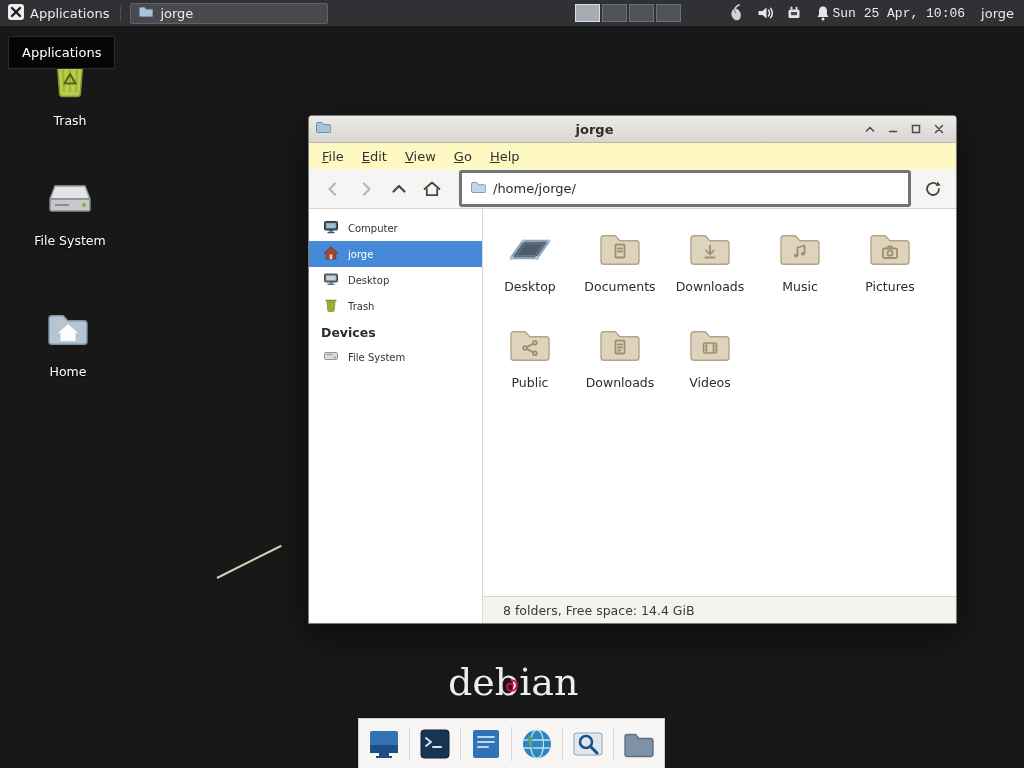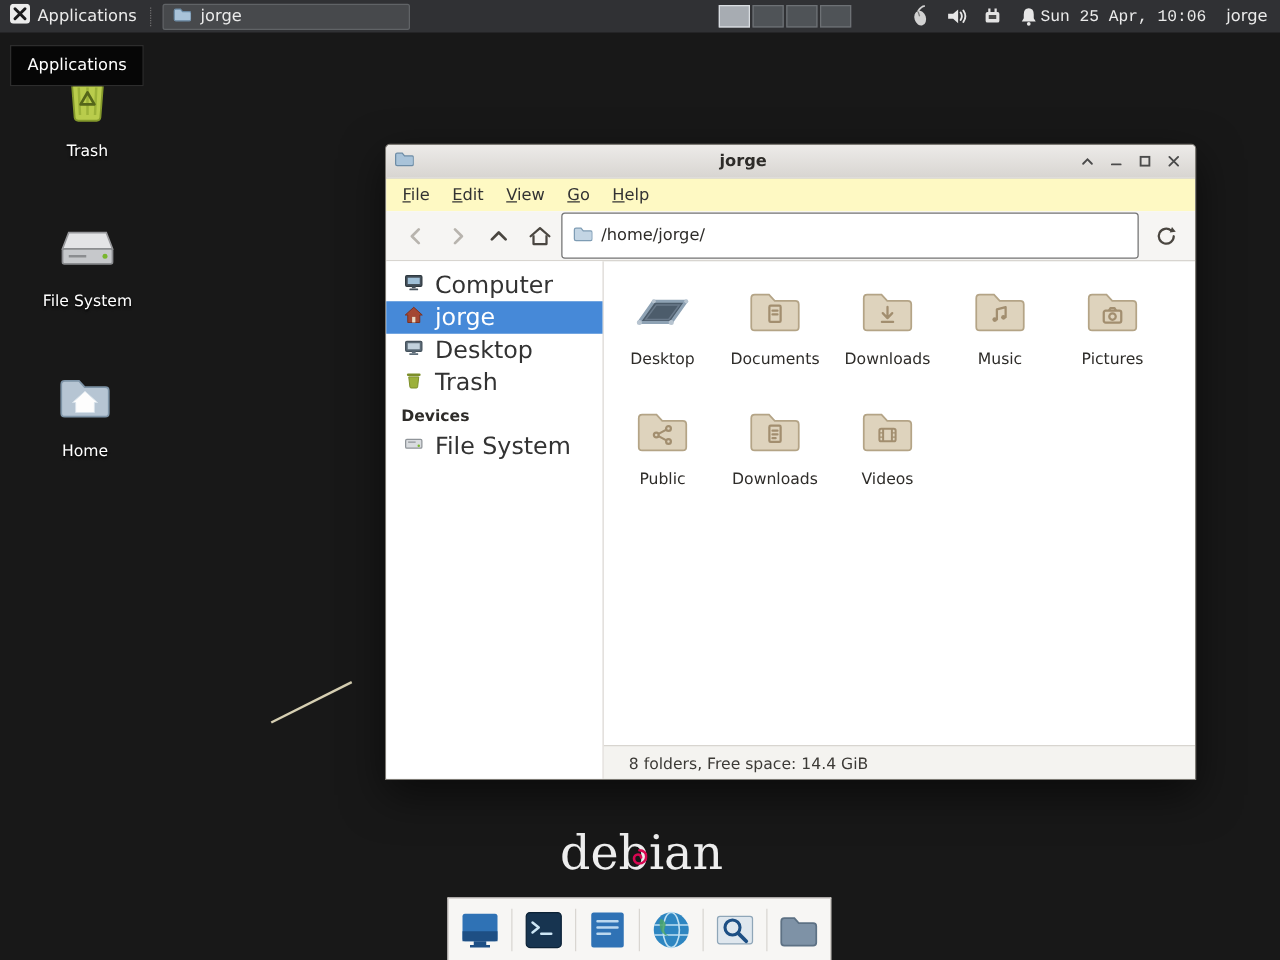--- a/index.html
+++ b/index.html
@@ -30,45 +30,45 @@
 
   
   #tooltip { position:absolute; left:8px; top:36px; background:#060606;
     border:1px solid #2d2d2d; color:#fff; font-size:13px; padding:8px 13px; z-index:50; }
 
   
   .dicon { position:absolute; width:96px; display:flex; flex-direction:column; align-items:center; z-index:5; }
   .dicon .lbl { margin-top:7px; font-size:12.5px; color:#ffffff; text-shadow:0 1px 2px rgba(0,0,0,.95); }
   #dicon-trash { left:22px; top:54px; }
   #dicon-fs { left:22px; top:174px; }
-  #dicon-home { left:20px; top:294px; }
+  #dicon-home { left:20px; top:305px; }
 
   
   #win { position:absolute; left:308px; top:115px; width:649px; height:509px;
     background:#ffffff; border:1px solid #7d7a74; border-radius:4px 4px 0 0;
     box-shadow:0 12px 34px rgba(0,0,0,.55); display:flex; flex-direction:column; z-index:10; }
   .titlebar { flex:0 0 27px; background:linear-gradient(#edebe9,#d8d5d1);
     border-bottom:1px solid #b9b5af; border-radius:3px 3px 0 0;
     display:flex; align-items:center; padding:0 6px; }
   .titlebar .title { flex:1; text-align:center; font-weight:bold; font-size:13px; color:#2e2c29; }
   .tb-btns { display:flex; }
   .tb-btn { width:23px; height:21px; display:flex; align-items:center; justify-content:center; border-radius:3px; }
   .menubar { flex:0 0 26px; background:#fef9c3; display:flex; align-items:center; padding-left:4px; }
   .menu-item { padding:3px 9px; font-size:13px; color:#333; }
   .menu-item::first-letter { text-decoration:underline; }
   .toolbar { flex:0 0 40px; background:#f6f5f3; border-bottom:1px solid #d8d5d0;
     display:flex; align-items:center; padding:0 8px; gap:2px; }
   .tool-btn { width:31px; height:26px; display:flex; align-items:center; justify-content:center; border-radius:3px; }
-  .pathbar { flex:1; height:37px; background:#fff; border:1px solid #737373; border-radius:3px;
-    display:flex; align-items:center; gap:7px; padding:0 8px; margin:0 4px 0 0; }
+  .pathbar { flex:1; height:37px; background:#fff; border:3px solid #737373; border-radius:3px;
+    display:flex; align-items:center; gap:7px; padding:0 8px; margin:0 4px 0 10px; }
   .path-text { font-size:13px; color:#2e2c29; }
   .content { flex:1; display:flex; min-height:0; }
   .sidebar { width:174px; border-right:1px solid #dbd8d3; padding-top:6px; background:#fff; }
   .side-header { padding:6px 12px 4px; font-size:12.5px; font-weight:bold; color:#2e2c29; }
-  .side-item { height:26px; display:flex; align-items:center; gap:9px; padding-left:14px; font-size:19px; color:#333; }
+  .side-item { height:26px; display:flex; align-items:center; gap:9px; padding-left:14px; font-size:10px; color:#333; }
   .side-item.selected { background:#4689d8; color:#fff; }
   .main-col { flex:1; display:flex; flex-direction:column; min-width:0; }
   .files { flex:1; padding:16px 0 0 2px; display:grid; grid-template-columns:repeat(5,90px);
     grid-auto-rows:96px; align-content:start; }
   .file-item { width:90px; display:flex; flex-direction:column; align-items:center; }
   .ficon { position:relative; width:48px; height:48px; }
   .ficon .emblem { position:absolute; left:14px; top:17px; }
   .file-label { margin-top:6px; font-size:12.5px; color:#2e2c29; white-space:nowrap; }
   .statusbar { flex:0 0 27px; background:#f4f3f0; border-top:1px solid #d8d5d0;
     display:flex; align-items:center; padding-left:20px; font-size:12.5px; color:#3c3a36; }

